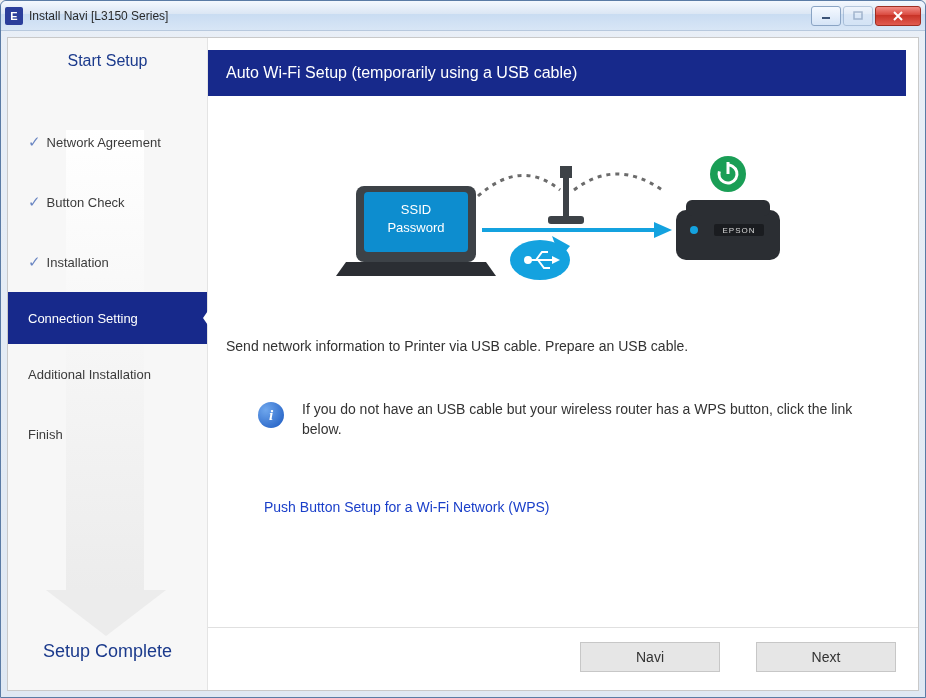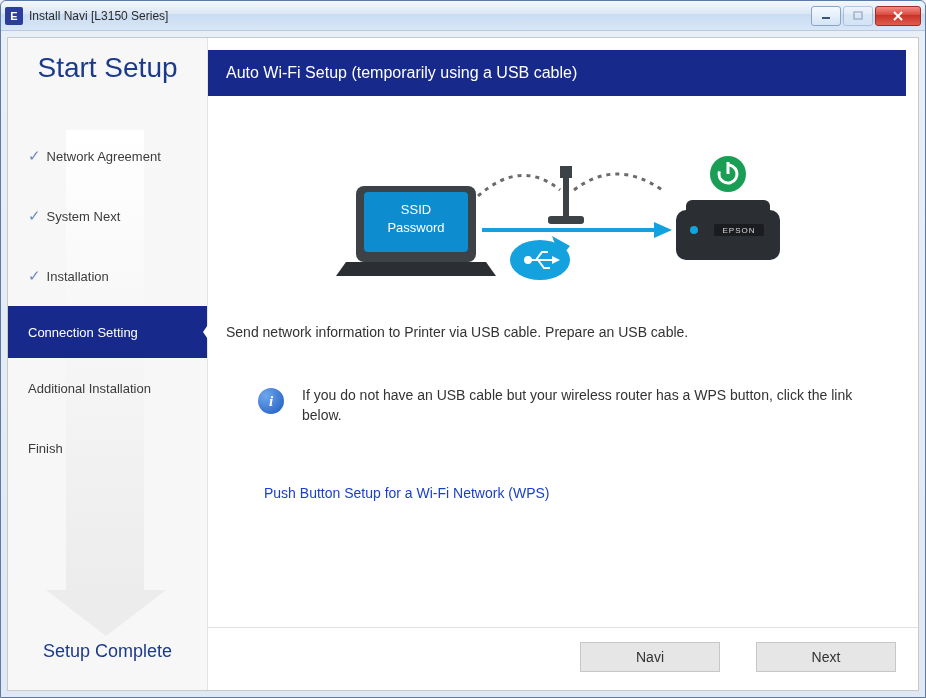--- a/index.html
+++ b/index.html
@@ -76,21 +76,21 @@
     .sidebar {
       width: 200px;
       background: #f7f7f7;
       border-right: 1px solid #e4e4e4;
       display: flex;
       flex-direction: column;
       position: relative;
     }
     .sidebar .top-label {
       color: #1b3a8c;
-      font-size: 28px;
+      font-size: 16px;
       padding: 14px 0 8px;
       text-align: center;
     }
     .sidebar .arrow-body {
       position: absolute;
       top: 92px; left: 58px;
       width: 78px;
       height: 460px;
       background: linear-gradient(180deg, #ffffff, #ececec);
       z-index: 0;
@@ -165,21 +165,21 @@
       padding: 14px 28px 14px 14px;
       font-size: 14px;
       color: #333;
     }
     .diagram {
       display: flex;
       justify-content: center;
       padding: 20px 0 18px;
     }
     .instruction {
-      margin: 6px 0 46px 4px;
+      margin: 20px 0 46px 4px;
     }
     .info-row {
       display: flex;
       align-items: flex-start;
       gap: 18px;
       margin: 0 6px 60px 36px;
     }
     .info-icon {
       width: 26px; height: 26px;
       border-radius: 50%;
@@ -254,21 +254,21 @@
       <div class="arrow-body"></div>
       <div class="arrow-head"></div>
 
       <div class="steps">
         <div class="step">
           <span class="chk">✓</span>
           <span>Network Agreement</span>
         </div>
         <div class="step">
           <span class="chk">✓</span>
-          <span>System Next</span>
+          <span>Button Check</span>
         </div>
         <div class="step">
           <span class="chk">✓</span>
           <span>Installation</span>
         </div>
         <div class="step active">
           <span>Connection Setting</span>
         </div>
         <div class="step pending">
           <span>Additional Installation</span>

